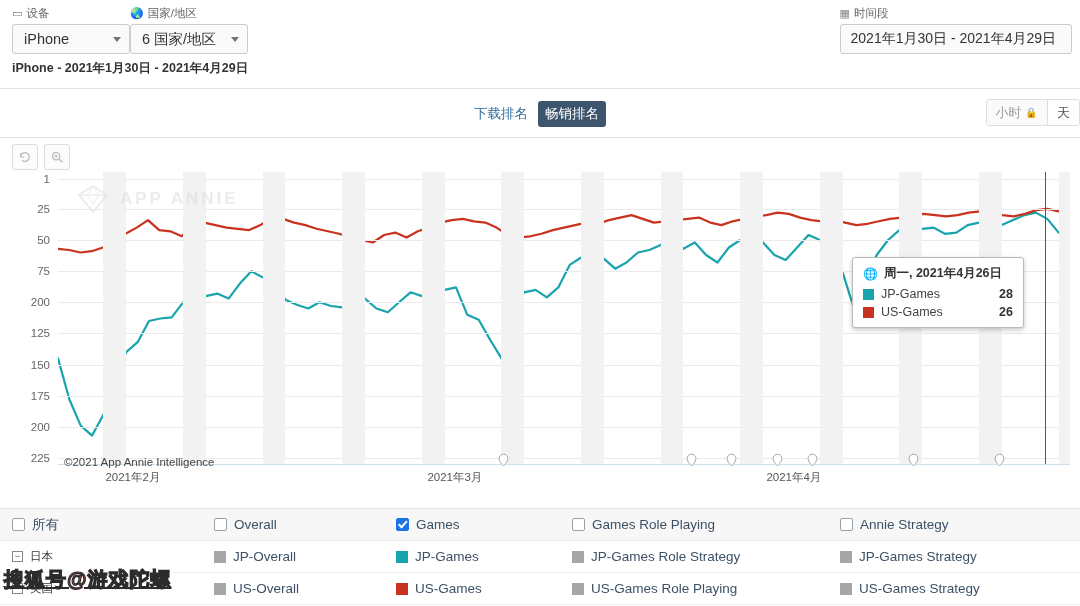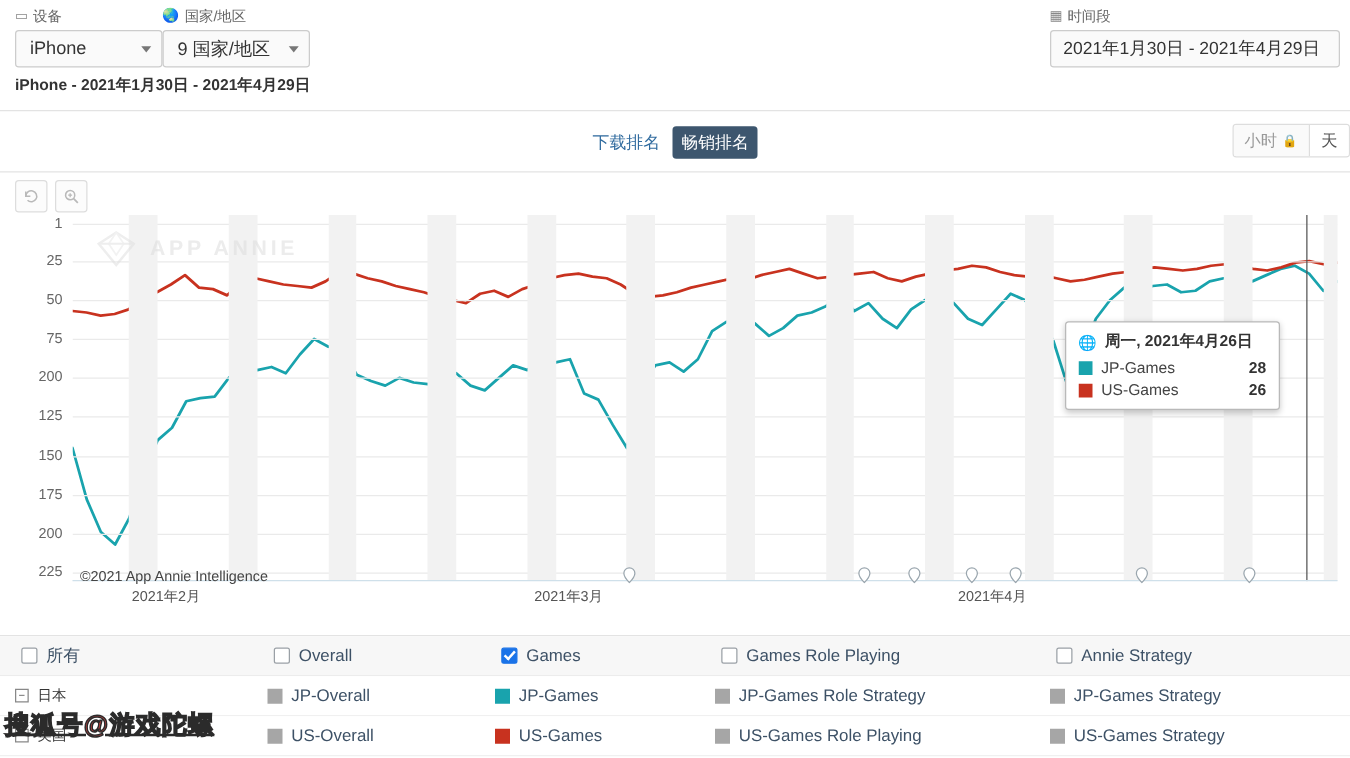--- a/index.html
+++ b/index.html
@@ -135,21 +135,21 @@
   }
   .tt-sw { width: 11px; height: 11px; flex: none; margin-right: 7px; }
   .tt-val { margin-left: auto; font-weight: bold; color: #333; }
 
   
   .legend {
     position: absolute; left: 0; top: 508px; width: 1080px; height: 98px;
     border-top: 1px solid #e3e3e3; background: #fff;
   }
   .lrow { display: flex; align-items: center; height: 32px; padding-left: 12px; }
-  .lrow.head { background: #f7f7f7; border-bottom: 1px solid #ececec; justify-content: center; }
+  .lrow.head { background: #f7f7f7; border-bottom: 1px solid #ececec; }
   .lrow.alt { background: #fff; border-bottom: 1px solid #f0f0f0; }
   .lcell { display: flex; align-items: center; gap: 7px; font-size: 13.5px; color: #3d5166; }
   .c0 { width: 202px; } .c1 { width: 182px; } .c2 { width: 176px; }
   .c3 { width: 268px; } .c4 { width: 230px; }
   .cb {
     width: 13px; height: 13px; border: 1px solid #9aa0a6; border-radius: 2px;
     background: #fff; flex: none;
   }
   .cb.on {
     background: #1a73e8; border-color: #1a73e8;
@@ -191,21 +191,21 @@
         <span class="caret"></span>
       </div>
     </div>
 
     <div class="filter-group" style="left:130px; top:6px;">
       <div class="filter-label">
         <span class="gi">🌏</span>
         <span>国家/地区</span>
       </div>
       <div class="select sel-country">
-        <span>9 国家/地区</span>
+        <span>6 国家/地区</span>
         <span class="caret"></span>
       </div>
     </div>
 
     <div class="filter-group" style="right:8px; top:6px;">
       <div class="filter-label">
         <span class="gi">▦</span>
         <span>时间段</span>
       </div>
       <div class="daterange">

